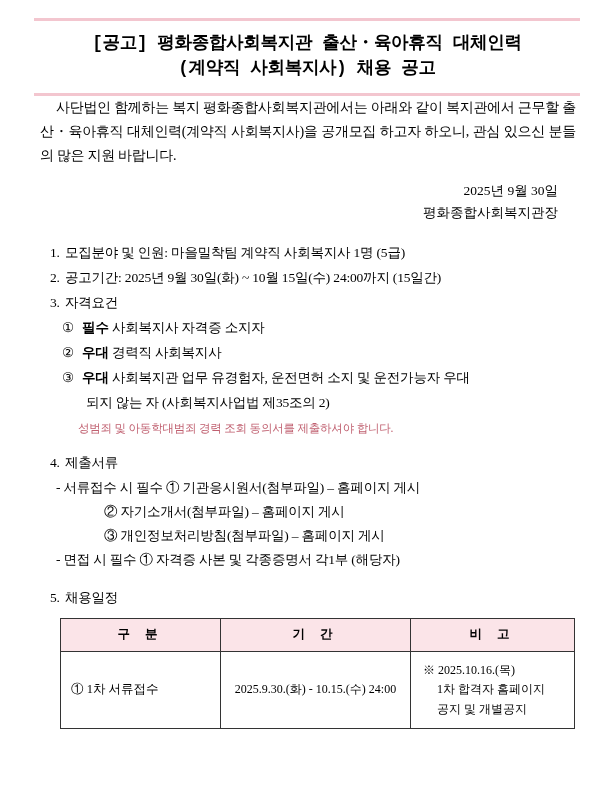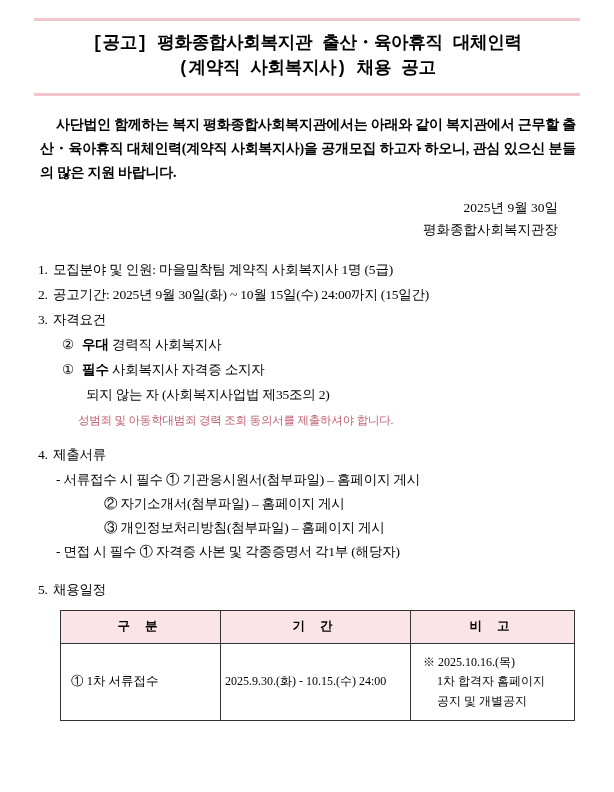--- a/index.html
+++ b/index.html
@@ -33,23 +33,22 @@
   }
   .title-line {
     font-size: 17.5px;
     font-weight: bold;
     letter-spacing: -0.3px;
     line-height: 1.42;
   }
 
   
   .intro {
-    margin-top: 17px;
     font-size: 14px;
-    font-weight: bold;
+    font-weight: normal;
     line-height: 1.72;
     letter-spacing: -0.3px;
     text-align: justify;
     text-indent: 16px;
     padding: 0 4px 0 6px;
   }
 
   .date-block {
     margin-top: 12px;
     text-align: right;
@@ -61,20 +60,21 @@
   
   .body-list {
     margin-top: 18px;
     font-size: 13.5px;
     line-height: 1.78;
     letter-spacing: -0.2px;
   }
   .item {
     padding-left: 4px;
     margin-bottom: 1px;
+    margin-left: 12px;
   }
   .item .num { margin-right: 2px; }
   .sub {
     padding-left: 28px;
     margin-bottom: 1px;
   }
   .sub .circ { margin-right: 5px; }
   .sub2 {
     padding-left: 52px;
   }
@@ -126,20 +126,21 @@
     padding: 6px 4px;
     height: 20px;
     margin-top: 10px;
   }
   table.schedule td.c-label {
     text-align: left;
     padding-left: 10px;
     height: 66px;
   }
   table.schedule td.c-period {
+    text-align: center;
     font-size: 12px;
   }
   table.schedule td.c-remark {
     text-align: left;
     padding-left: 12px;
     font-size: 12px;
     line-height: 1.6;
   }
   .remark-line { display: block; }
   .remark-indent { padding-left: 14px; }
@@ -172,31 +173,36 @@
       <span class="num">2.</span>
       <span>공고기간: 2025년 9월 30일(화) ~ 10월 15일(수) 24:00까지 (15일간)</span>
     </div>
 
     <div class="item">
       <span class="num">3.</span>
       <span>자격요건</span>
     </div>
 
     <div class="sub">
+      <span class="circ">①</span>
+      <span class="b">필수</span>
+      <span>사회복지사 자격증 소지자</span>
+    </div>
+
+    <div class="sub">
       <span class="circ">②</span>
       <span class="b">우대</span>
       <span>경력직 사회복지사</span>
     </div>
 
     <div class="sub">
-      <span class="circ">①</span>
-      <span class="b">필수</span>
-      <span>사회복지사 자격증 소지자</span>
-    </div>
-
+      <span class="circ">③</span>
+      <span class="b">우대</span>
+      <span>사회복지관 업무 유경험자, 운전면허 소지 및 운전가능자 우대</span>
+    </div>
 
     <div class="sub2">되지 않는 자 (사회복지사업법 제35조의 2)</div>
 
     <div class="note note-indent">성범죄 및 아동학대범죄 경력 조회 동의서를 제출하셔야 합니다.</div>
 
     <div class="gap-sm"></div>
 
     <div class="item">
       <span class="num">4.</span>
       <span>제출서류</span>

